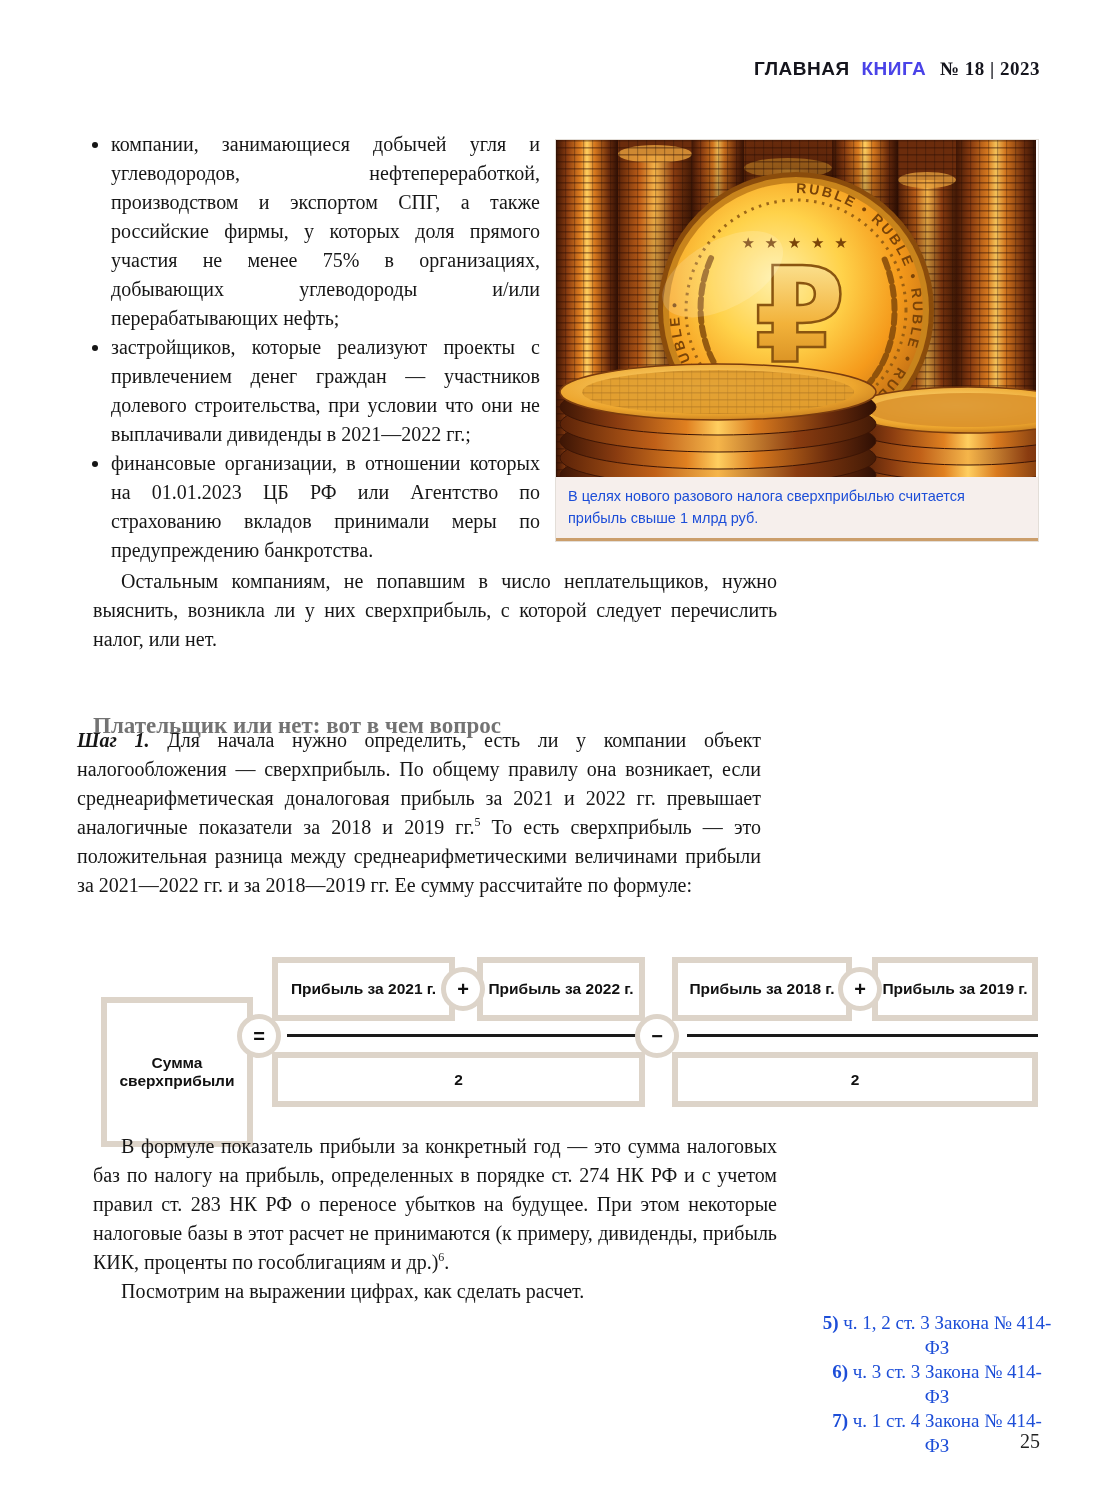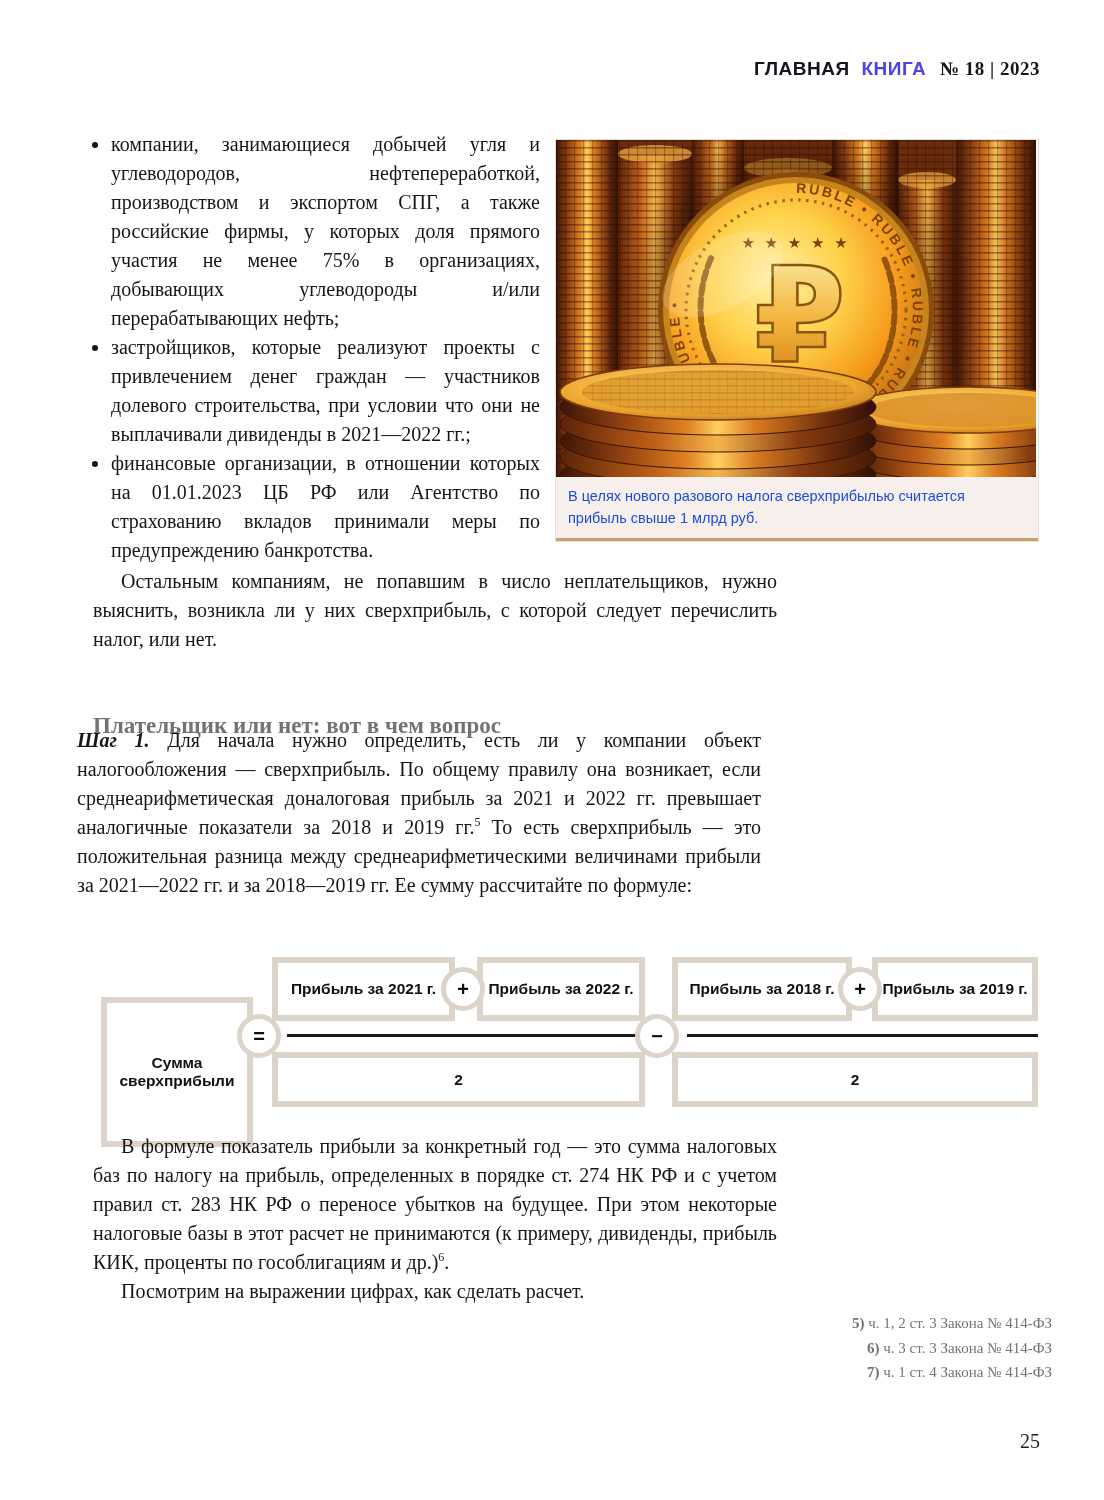--- a/index.html
+++ b/index.html
@@ -42,21 +42,21 @@
   .fx-circle{position:absolute;box-sizing:border-box;border:5px solid #ddd4c9;background:#fff;
              border-radius:50%;display:flex;align-items:center;justify-content:center;
              font-family:"Liberation Sans",sans-serif;font-weight:bold;font-size:20px;color:#111;z-index:3;}
   .fx-bar{position:absolute;height:3px;background:#1a1a1a;z-index:1;}
 
   
   .body2{position:absolute;left:93px;top:1132px;width:684px;}
   .body2 p{margin:0;text-indent:28px;}
 
   .footnotes{position:absolute;left:822px;top:1311px;width:230px;
-             font-size:15px;line-height:24.5px;color:#737373;text-align:right;}
+             font-size:19px;line-height:24.5px;color:#1d4ed8;text-align:center;}
   .footnotes .fn-num{font-weight:bold;}
 
   .page-number{position:absolute;right:64px;top:1430px;font-size:20px;color:#222;}
 </style>
 </head>
 <body>
 
 <div id="page">
 
   <div class="masthead">

